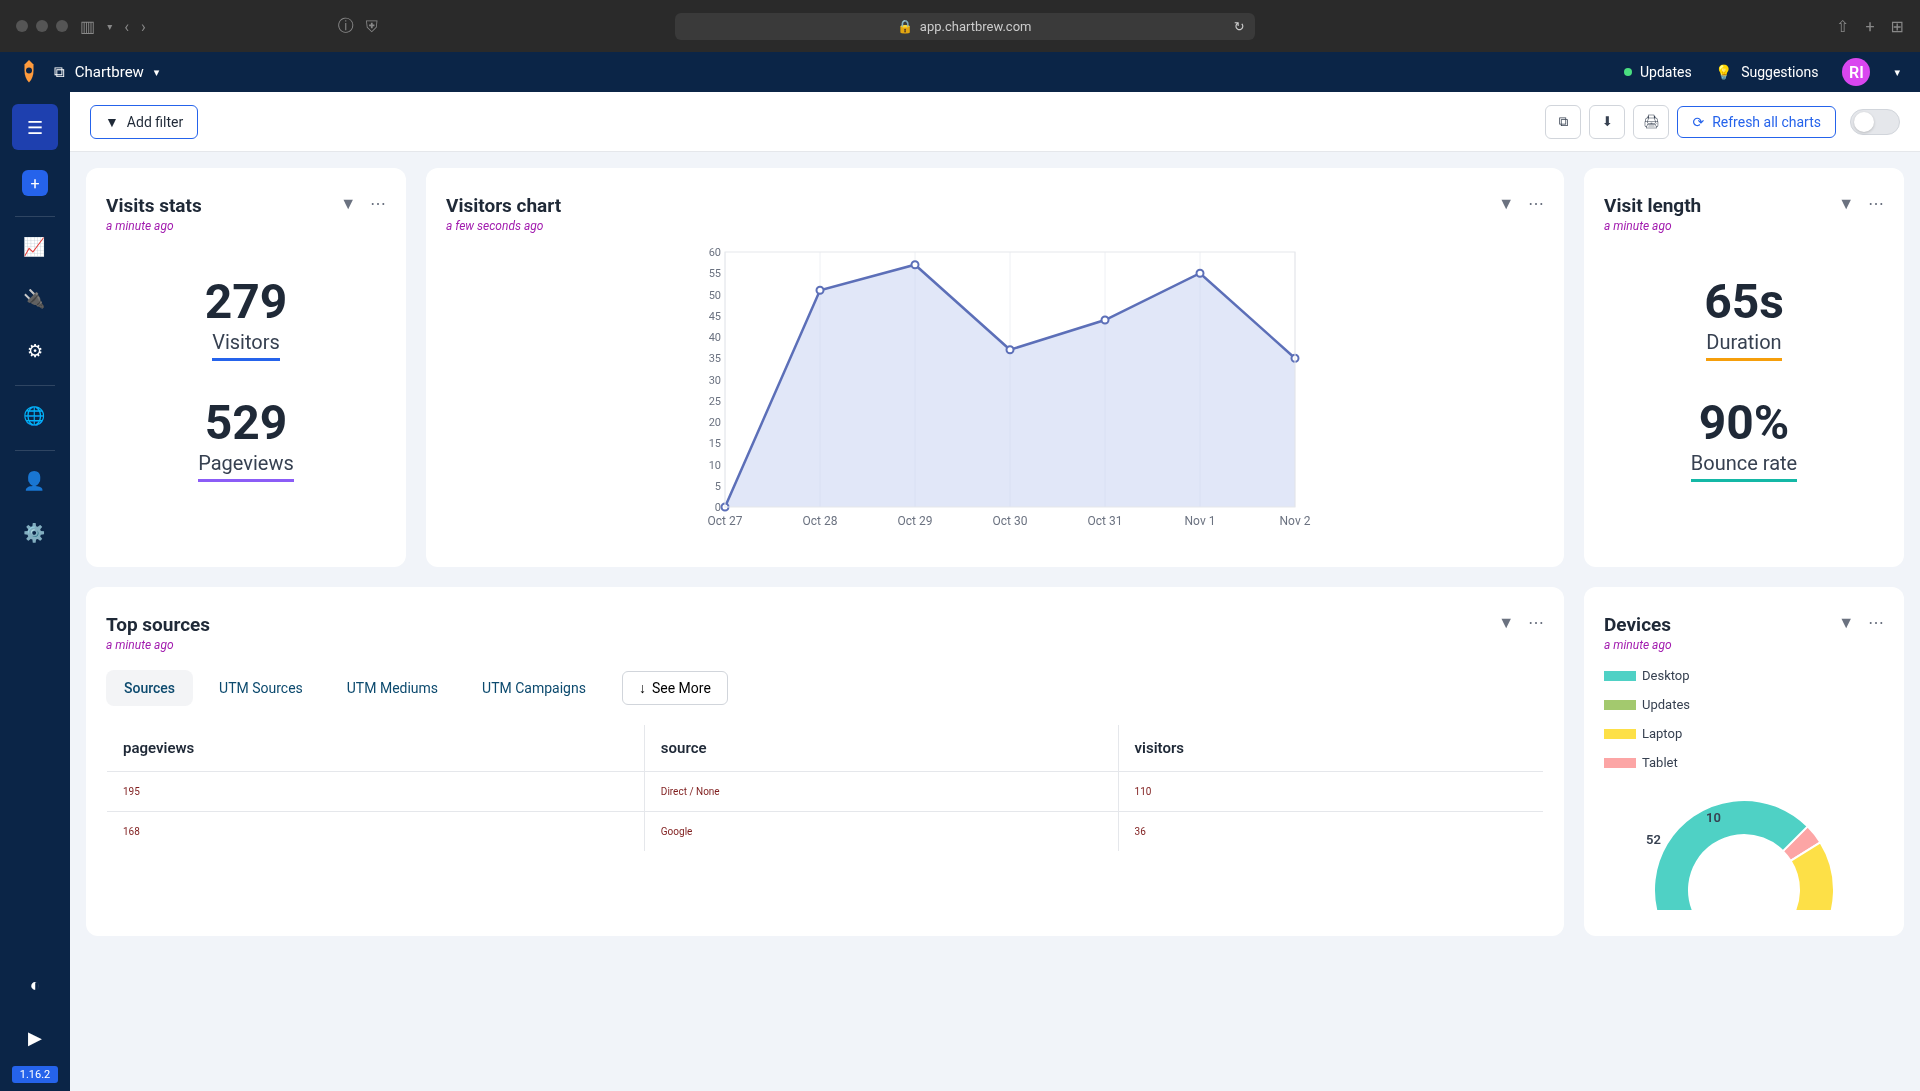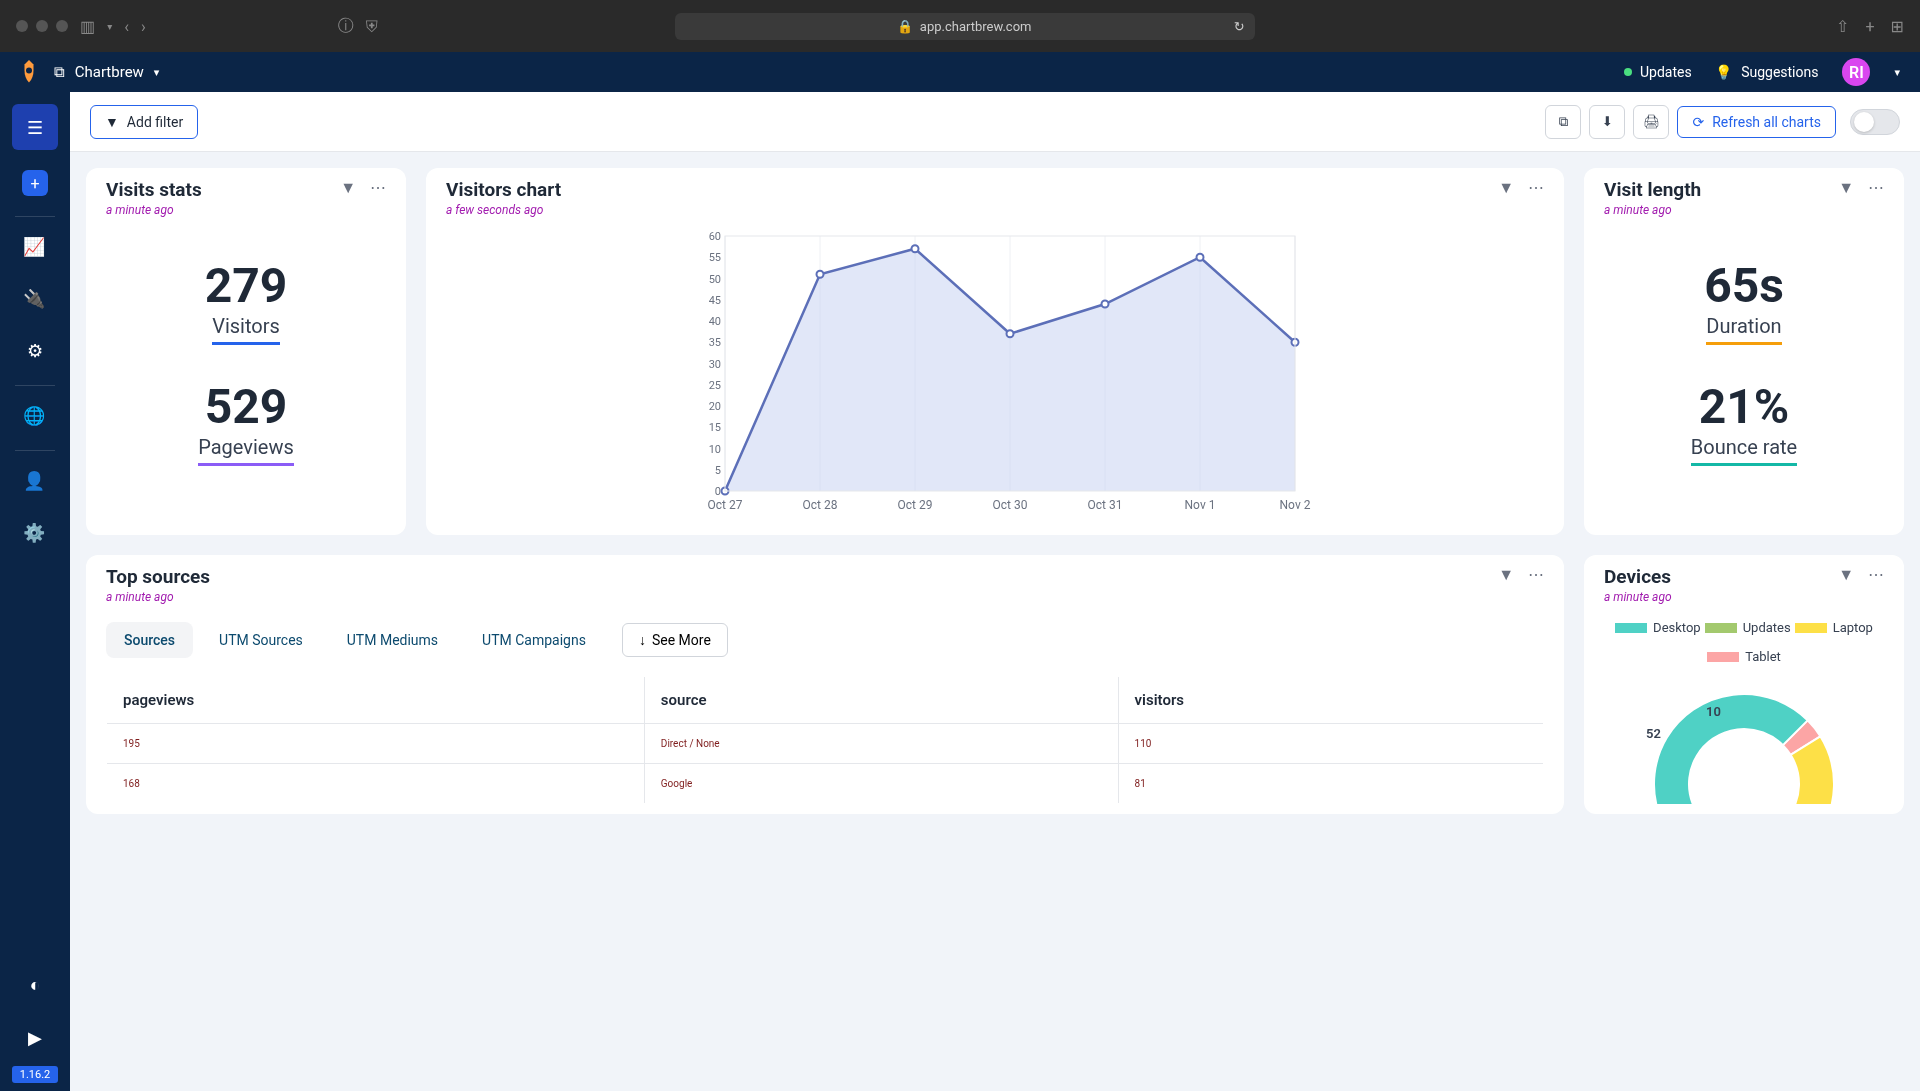--- a/index.html
+++ b/index.html
@@ -33,21 +33,21 @@
 .main { flex: 1; overflow: auto; }
 .toolbar { background: #fff; border-bottom: 1px solid #e5e7eb; height: 60px; display: flex; align-items: center; padding: 0 20px; }
 .add-filter-btn { border: 1.5px solid #2563eb; color: #1f2937; background: transparent; padding: 8px 14px; border-radius: 6px; font-size: 14px; display: flex; align-items: center; gap: 8px; cursor: pointer; }
 .toolbar-right { margin-left: auto; display: flex; align-items: center; gap: 8px; }
 .icon-btn { width: 36px; height: 34px; border: 1px solid #d1d5db; background: #fff; border-radius: 6px; display: flex; align-items: center; justify-content: center; cursor: pointer; color: #374151; }
 .refresh-btn { border: 1px solid #2563eb; color: #2563eb; background: #fff; padding: 7px 14px; border-radius: 6px; font-size: 14px; display: flex; align-items: center; gap: 8px; cursor: pointer; }
 .toggle { width: 50px; height: 26px; background: #e5e7eb; border-radius: 20px; position: relative; cursor: pointer; margin-left: 6px; border: 1px solid #d1d5db; }
 .toggle::after { content: ''; position: absolute; width: 20px; height: 20px; background: #fff; border-radius: 50%; top: 2px; left: 3px; box-shadow: 0 1px 3px rgba(0,0,0,0.2); }
 
 .dashboard { padding: 16px; display: grid; grid-template-columns: 320px 1fr 320px; gap: 20px; }
-.card { background: #fff; border-radius: 12px; padding: 10px 20px; }
+.card { background: #fff; border-radius: 12px; padding: 26px 20px; }
 .card-header { display: flex; align-items: flex-start; }
 .card-title-block { flex: 1; }
 .card-title { font-size: 19px; font-weight: 700; color: #1f2937; }
 .card-subtitle { font-size: 12px; color: #a21caf; font-style: italic; margin-top: 2px; }
 .card-actions { display: flex; gap: 14px; color: #6b7280; }
 .card-action-icon { cursor: pointer; font-size: 16px; }
 
 .kpi-block { text-align: center; margin-top: 45px; }
 .kpi-value { font-size: 48px; font-weight: 700; color: #1f2937; line-height: 1; }
 .kpi-label { font-size: 20px; color: #374151; margin-top: 4px; display: inline-block; padding-bottom: 4px; border-bottom: 3px solid; }
@@ -66,21 +66,21 @@
 .tabs { display: flex; gap: 8px; margin-top: 18px; align-items: center; }
 .tab { padding: 10px 18px; border-radius: 8px; font-size: 14px; color: #0c4a6e; cursor: pointer; }
 .tab.active { background: #f3f4f6; font-weight: 500; }
 .see-more { border: 1px solid #d1d5db; background: #fff; padding: 8px 16px; border-radius: 6px; font-size: 14px; display: flex; align-items: center; gap: 6px; cursor: pointer; margin-left: 10px; }
 
 .data-table { width: 100%; margin-top: 18px; border: 1px solid #e5e7eb; border-radius: 8px; overflow: hidden; border-collapse: collapse; }
 .data-table th { text-align: left; padding: 14px 16px; font-size: 15px; font-weight: 600; color: #1f2937; border-bottom: 1px solid #e5e7eb; background: #fff; }
 .data-table td { padding: 14px 16px; font-size: 10px; color: #7f1d1d; border-bottom: 1px solid #e5e7eb; }
 .data-table th:not(:first-child), .data-table td:not(:first-child) { border-left: 1px solid #e5e7eb; }
 
-.legend { display: flex; flex-wrap: wrap; justify-content: center; gap: 14px 4px; margin-top: 16px; margin-bottom: 10px; }
+.legend { display: flex; flex-wrap: wrap; justify-content: center; gap: 14px 4px; margin-top: 16px; margin-bottom: 10px; flex-direction: column; }
 .legend-item { display: flex; align-items: center; gap: 6px; font-size: 13px; color: #374151; }
 .legend-swatch { width: 32px; height: 10px; }
 .donut-wrap { display: flex; justify-content: center; position: relative; }
 .donut-label { position: absolute; font-size: 13px; font-weight: 600; color: #374151; }
 </style>
 </head>
 <body>
 
 <div class="browser-chrome">
   <div class="traffic-lights">
@@ -297,21 +297,21 @@
           <div class="card-actions">
             <span class="card-action-icon">▼</span>
             <span class="card-action-icon">⋯</span>
           </div>
         </div>
         <div class="kpi-block kpi-orange">
           <div class="kpi-value">65s</div>
           <div class="kpi-label" style="border-color:#f59e0b">Duration</div>
         </div>
         <div class="kpi-block kpi-teal">
-          <div class="kpi-value">21%</div>
+          <div class="kpi-value">90%</div>
           <div class="kpi-label" style="border-color:#14b8a6">Bounce rate</div>
         </div>
       </div>
 
       <div class="card wide-card">
         <div class="card-header">
           <div class="card-title-block">
             <div class="card-title">Top sources</div>
             <div class="card-subtitle">a minute ago</div>
           </div>
@@ -340,21 +340,21 @@
             </thead>
           <tbody id="sources-tbody">
               <tr>
                 <td>195</td>
                 <td>Direct / None</td>
                 <td>110</td>
               </tr>
               <tr>
                 <td>168</td>
                 <td>Google</td>
-                <td>81</td>
+                <td>36</td>
               </tr>
             </tbody>
         </table>
       </div>
 
       <div class="card">
         <div class="card-header">
           <div class="card-title-block">
             <div class="card-title">Devices</div>
             <div class="card-subtitle">a minute ago</div>

